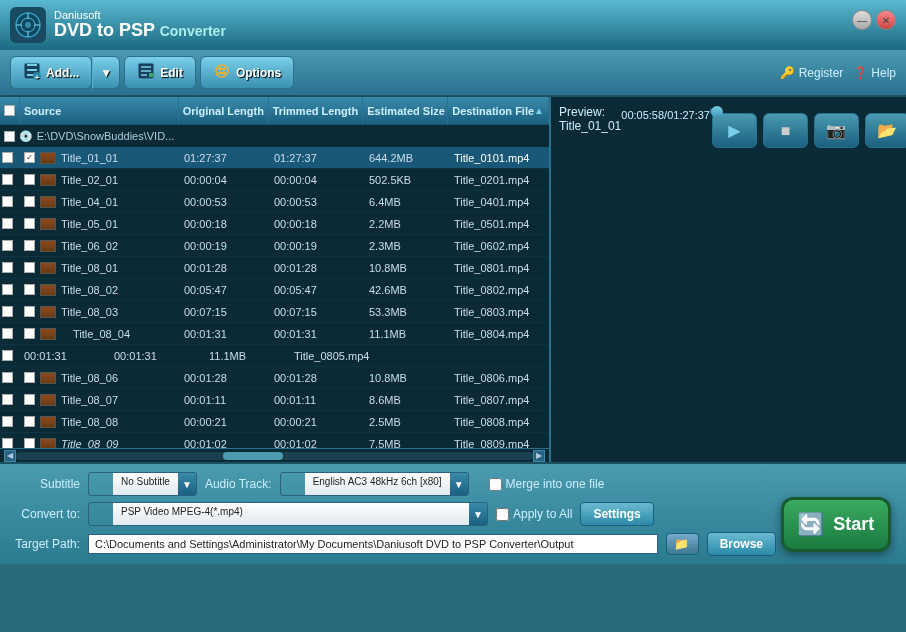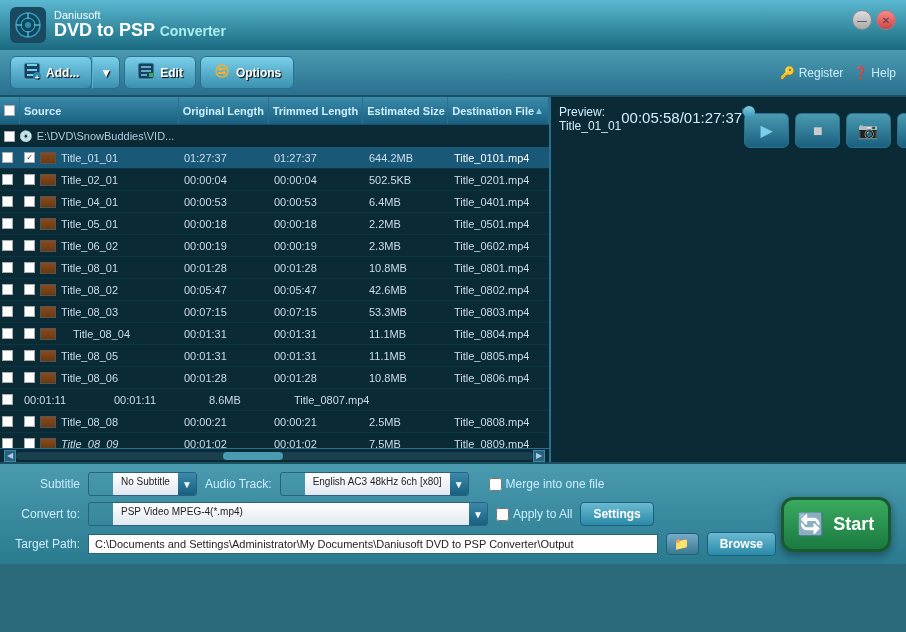--- a/index.html
+++ b/index.html
@@ -275,21 +275,21 @@
     .preview-video {
       width: 100%;
       height: 215px;
       background: #000;
       position: relative;
       overflow: hidden;
     }
 
     .preview-time {
       color: #cef;
-      font-size: 15px;
+      font-size: 11px;
       text-align: right;
       margin: 4px 0;
     }
     .seek-track {
       height: 6px;
       background: #1a4050;
       border: 1px solid #3a6080;
       border-radius: 3px;
       margin: 3px 0;
       position: relative;
@@ -687,25 +687,20 @@
     </div>
     <div class="cell cell-orig">00:01:31</div>
     <div class="cell cell-trim">00:01:31</div>
     <div class="cell cell-est">11.1MB</div>
     <div class="cell cell-dest" style="flex:1;">Title_0804.mp4</div>
   </div>
         <div class="file-row">
     <div class="cell" style="width:20px; padding:0 2px;">
       <div class="mini-checkbox"></div>
     </div>
-    <div class="cell cell-source">
-      <div class="mini-checkbox" style="margin-right:3px;"></div>
-      <span class="file-thumb"></span>
-      <span style="margin-left:3px;">Title_08_05</span>
-    </div>
     <div class="cell cell-orig">00:01:31</div>
     <div class="cell cell-trim">00:01:31</div>
     <div class="cell cell-est">11.1MB</div>
     <div class="cell cell-dest" style="flex:1;">Title_0805.mp4</div>
   </div>
         <div class="file-row">
     <div class="cell" style="width:20px; padding:0 2px;">
       <div class="mini-checkbox"></div>
     </div>
     <div class="cell cell-source">
@@ -714,20 +709,25 @@
       <span style="margin-left:3px;">Title_08_06</span>
     </div>
     <div class="cell cell-orig">00:01:28</div>
     <div class="cell cell-trim">00:01:28</div>
     <div class="cell cell-est">10.8MB</div>
     <div class="cell cell-dest" style="flex:1;">Title_0806.mp4</div>
   </div>
         <div class="file-row">
     <div class="cell" style="width:20px; padding:0 2px;">
       <div class="mini-checkbox"></div>
+    </div>
+    <div class="cell cell-source">
+      <div class="mini-checkbox" style="margin-right:3px;"></div>
+      <span class="file-thumb"></span>
+      <span style="margin-left:3px;">Title_08_07</span>
     </div>
     <div class="cell cell-orig">00:01:11</div>
     <div class="cell cell-trim">00:01:11</div>
     <div class="cell cell-est">8.6MB</div>
     <div class="cell cell-dest" style="flex:1;">Title_0807.mp4</div>
   </div>
         <div class="file-row">
     <div class="cell" style="width:20px; padding:0 2px;">
       <div class="mini-checkbox"></div>
     </div>

